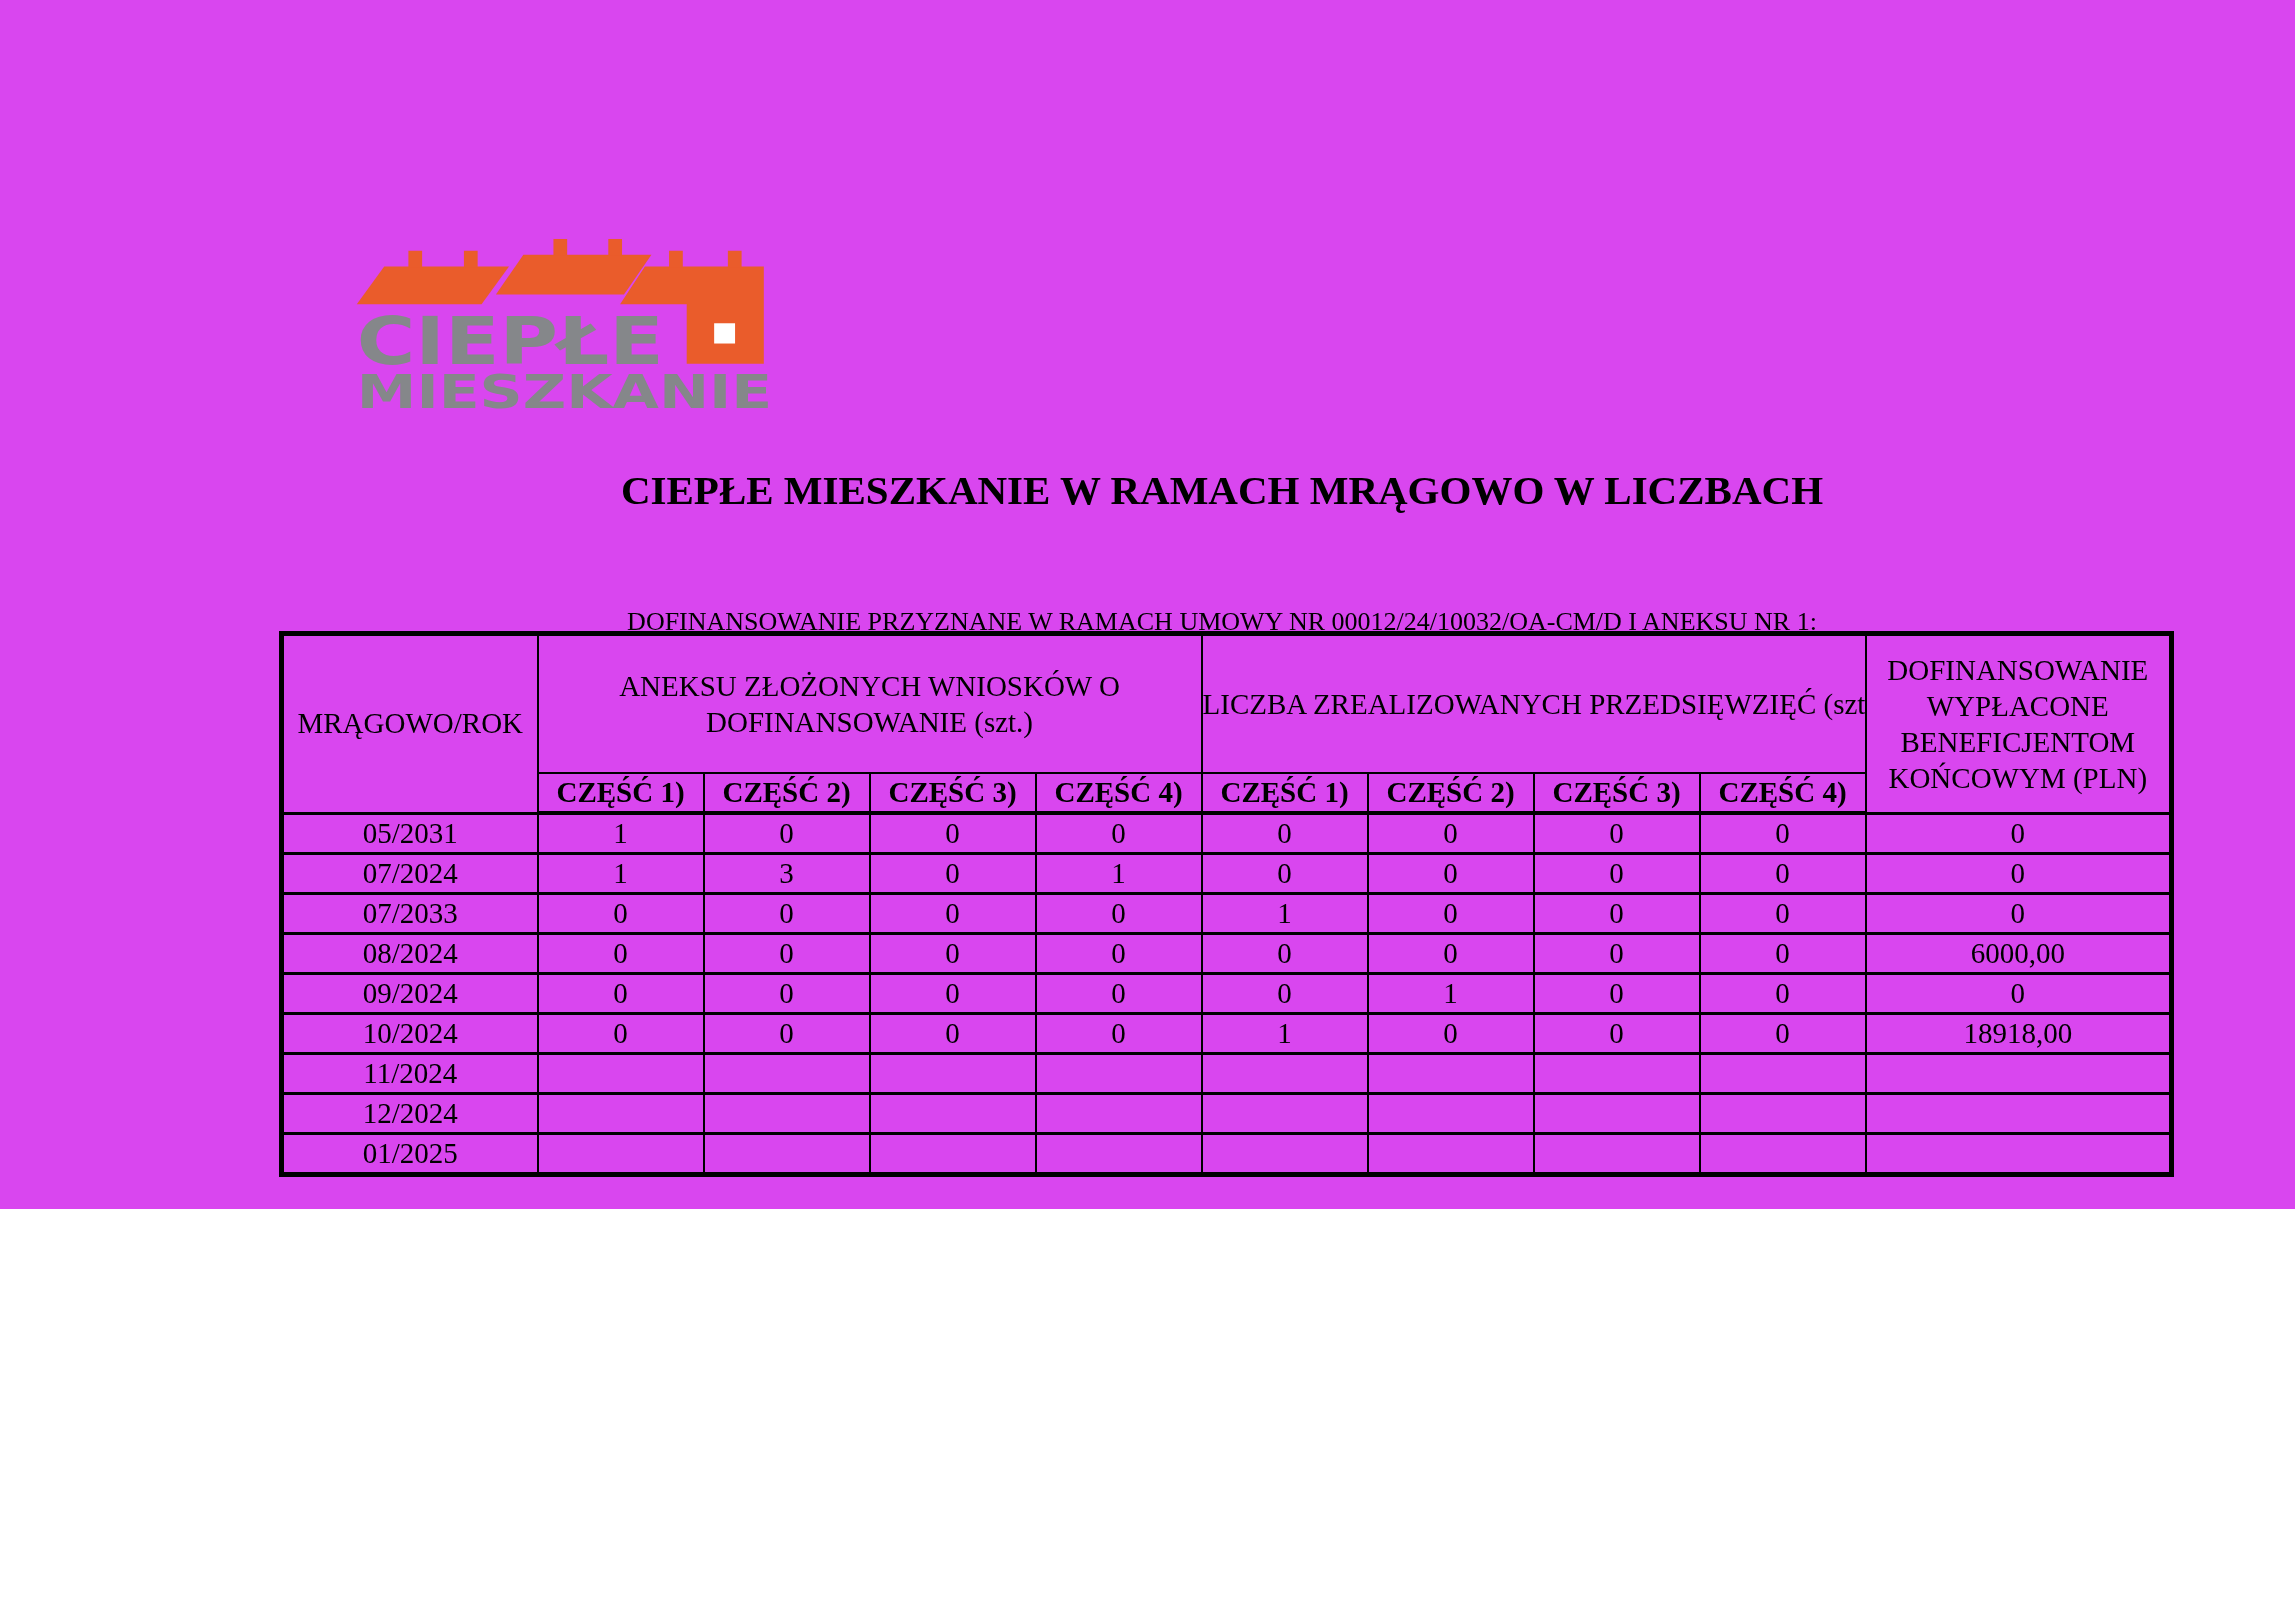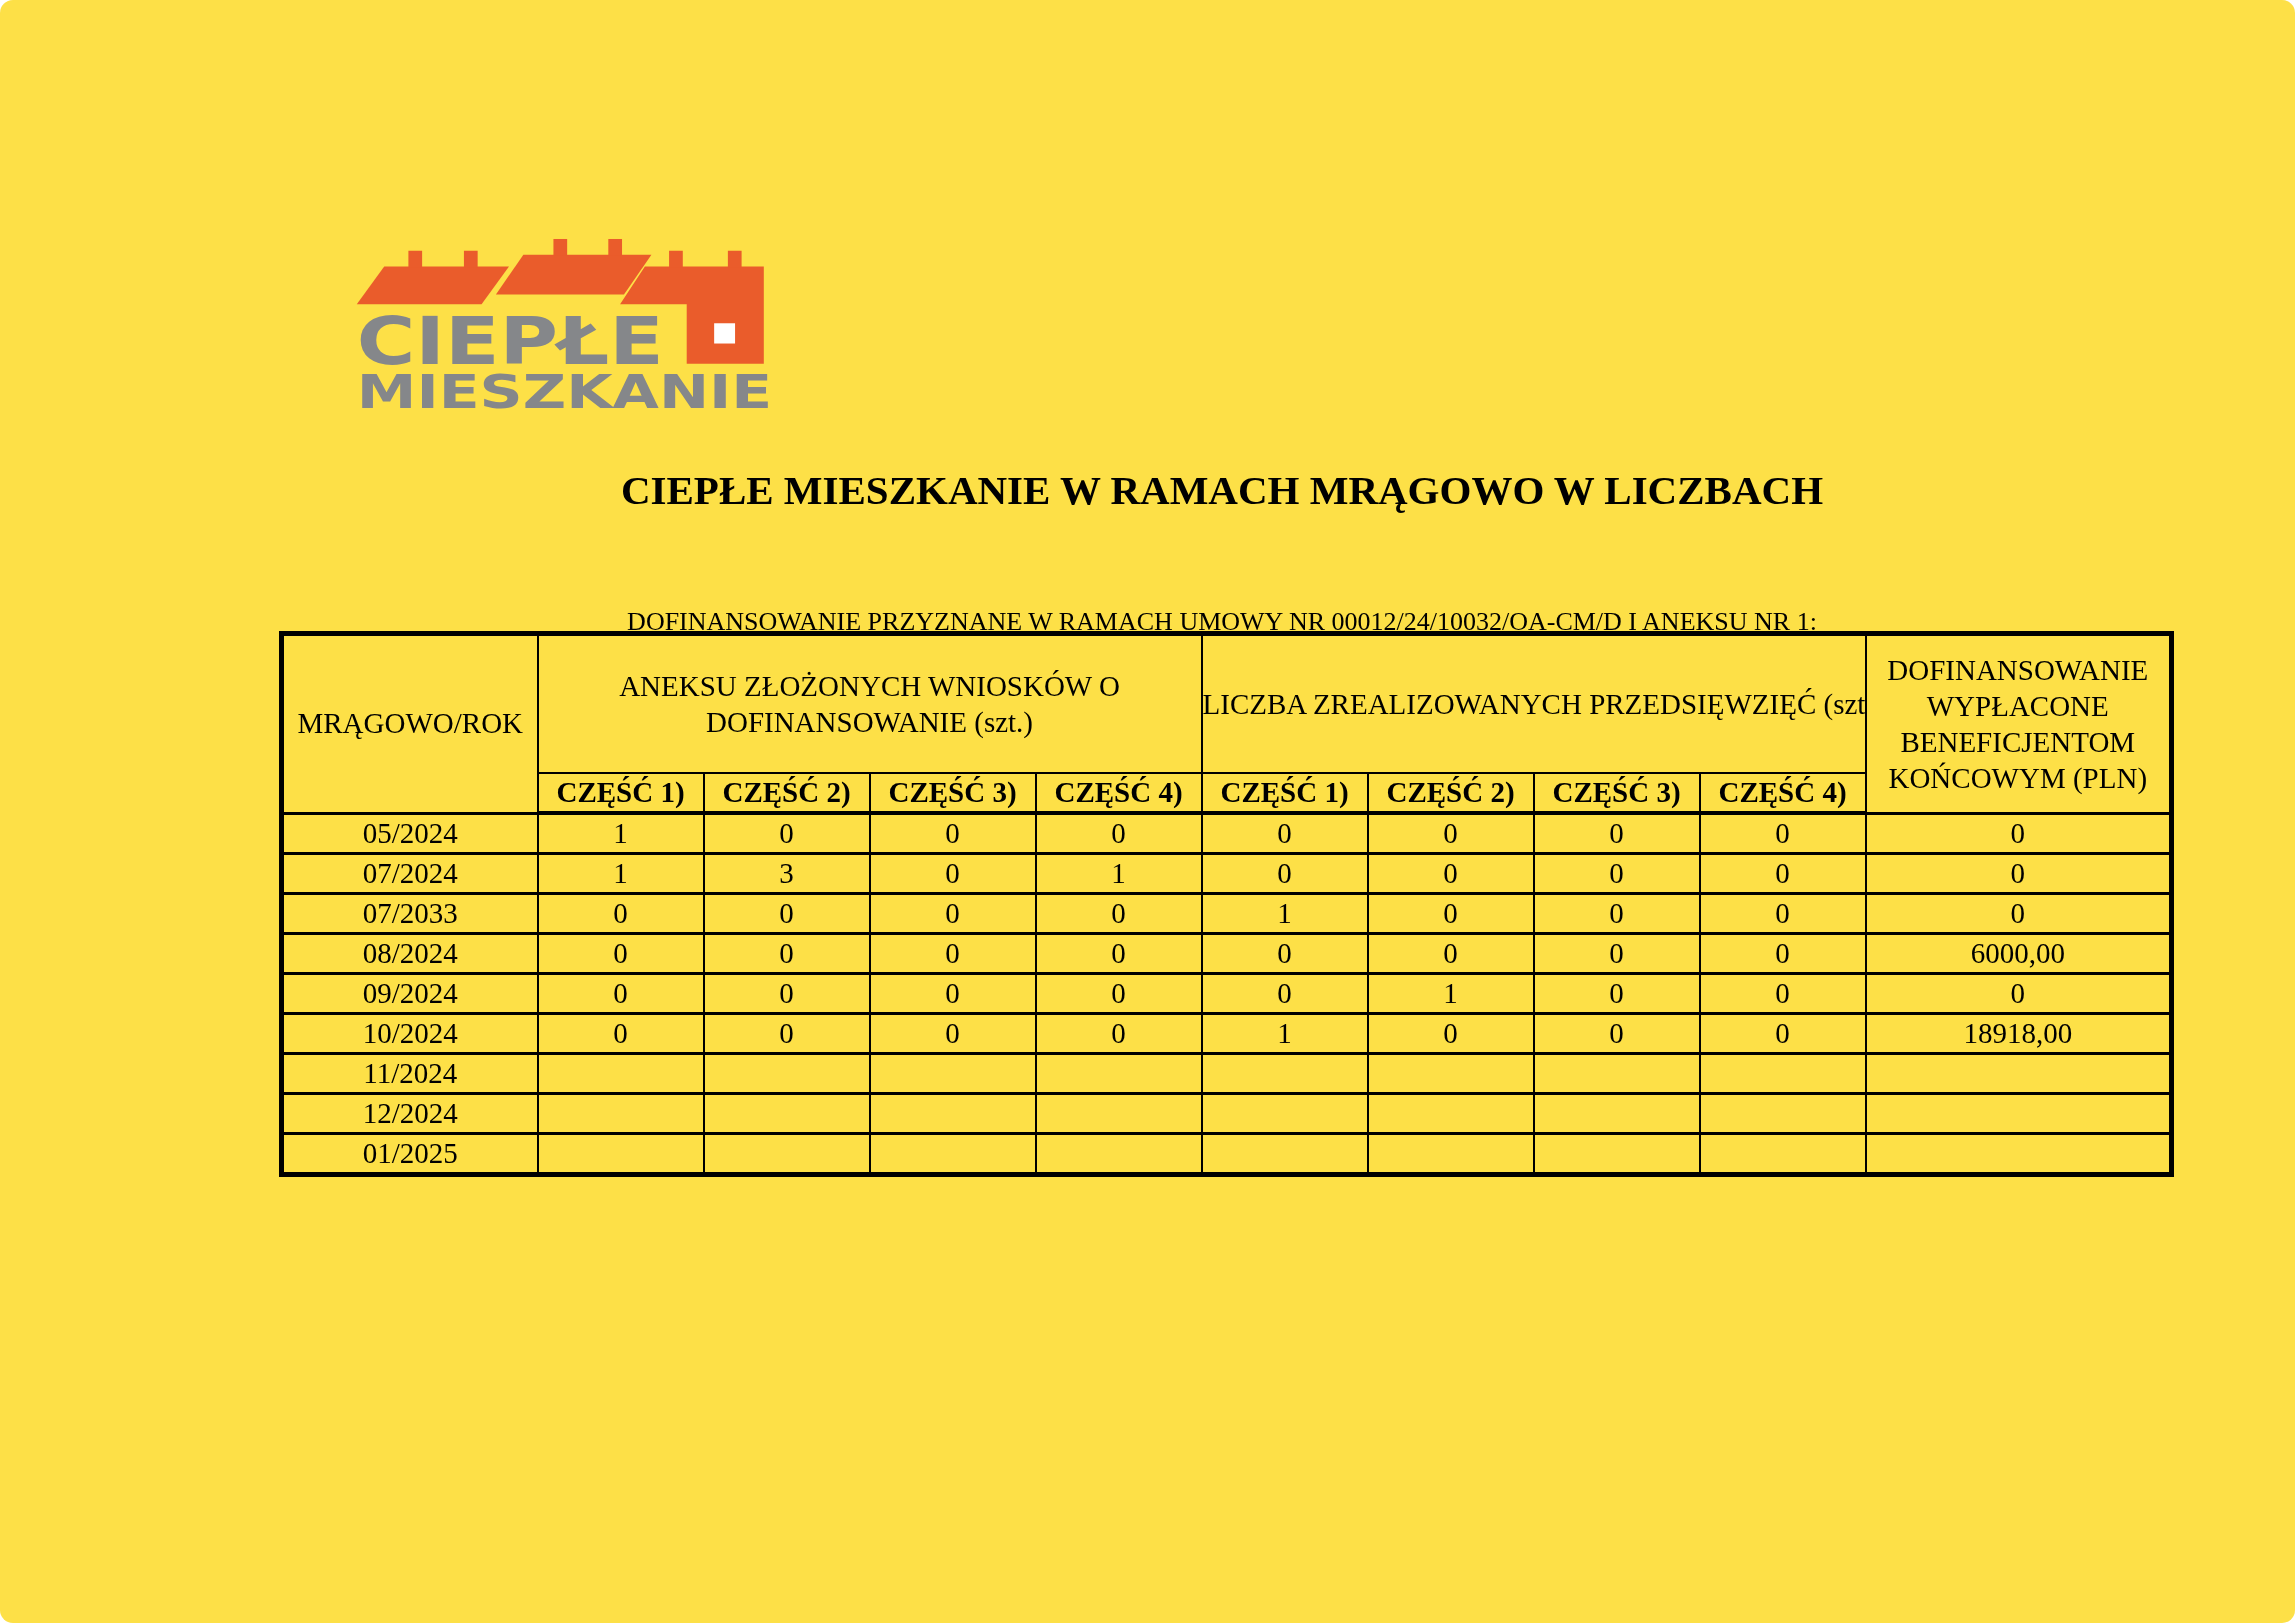--- a/index.html
+++ b/index.html
@@ -4,26 +4,25 @@
 <title>Ciepłe Mieszkanie – raport</title>
 <style>
   html, body {
     margin: 0;
     padding: 0;
     background: #ffffff;
   }
   .page {
     position: relative;
     width: 2295px;
-    height: 1623px;
-    background: #fde047;
+    height: 1209px;
+    background: #d946ef;
     overflow: hidden;
     font-family: "Liberation Serif", serif;
     color: #000000;
-    border-radius: 13px;
   }
 
   
   .logo {
     position: absolute;
     left: 354px;
     top: 222px;
     width: 425px;
     height: 196px;
   }
@@ -148,21 +147,21 @@
         <th>CZĘŚĆ 3)</th>
         <th>CZĘŚĆ 4)</th>
         <th>CZĘŚĆ 1)</th>
         <th>CZĘŚĆ 2)</th>
         <th>CZĘŚĆ 3)</th>
         <th>CZĘŚĆ 4)</th>
       </tr>
     </thead>
     <tbody>
       <tr>
-        <td>05/2024</td>
+        <td>05/2031</td>
         <td>1</td>
         <td>0</td>
         <td>0</td>
         <td>0</td>
         <td>0</td>
         <td>0</td>
         <td>0</td>
         <td>0</td>
         <td>0</td>
       </tr>

